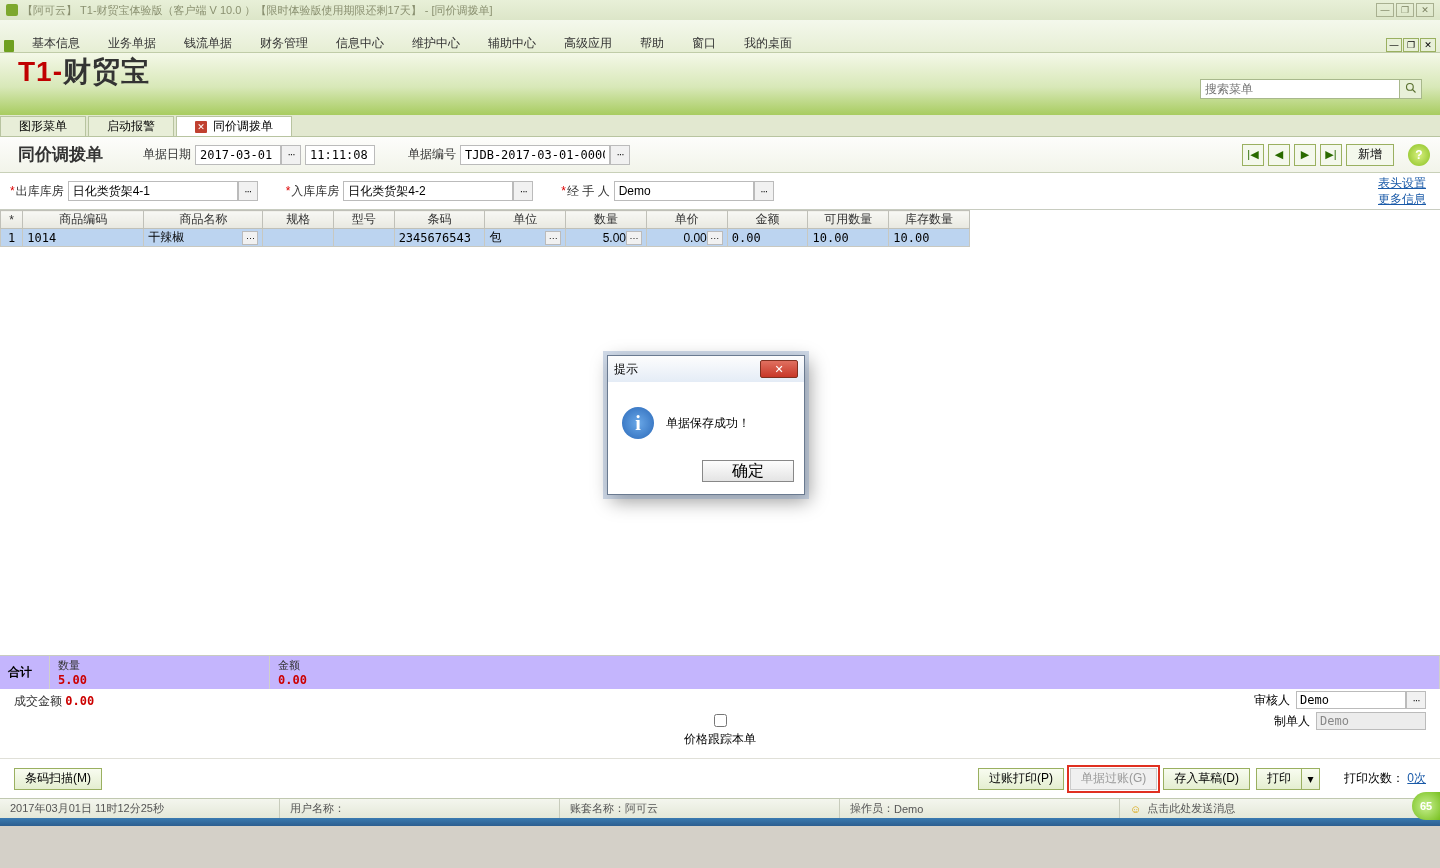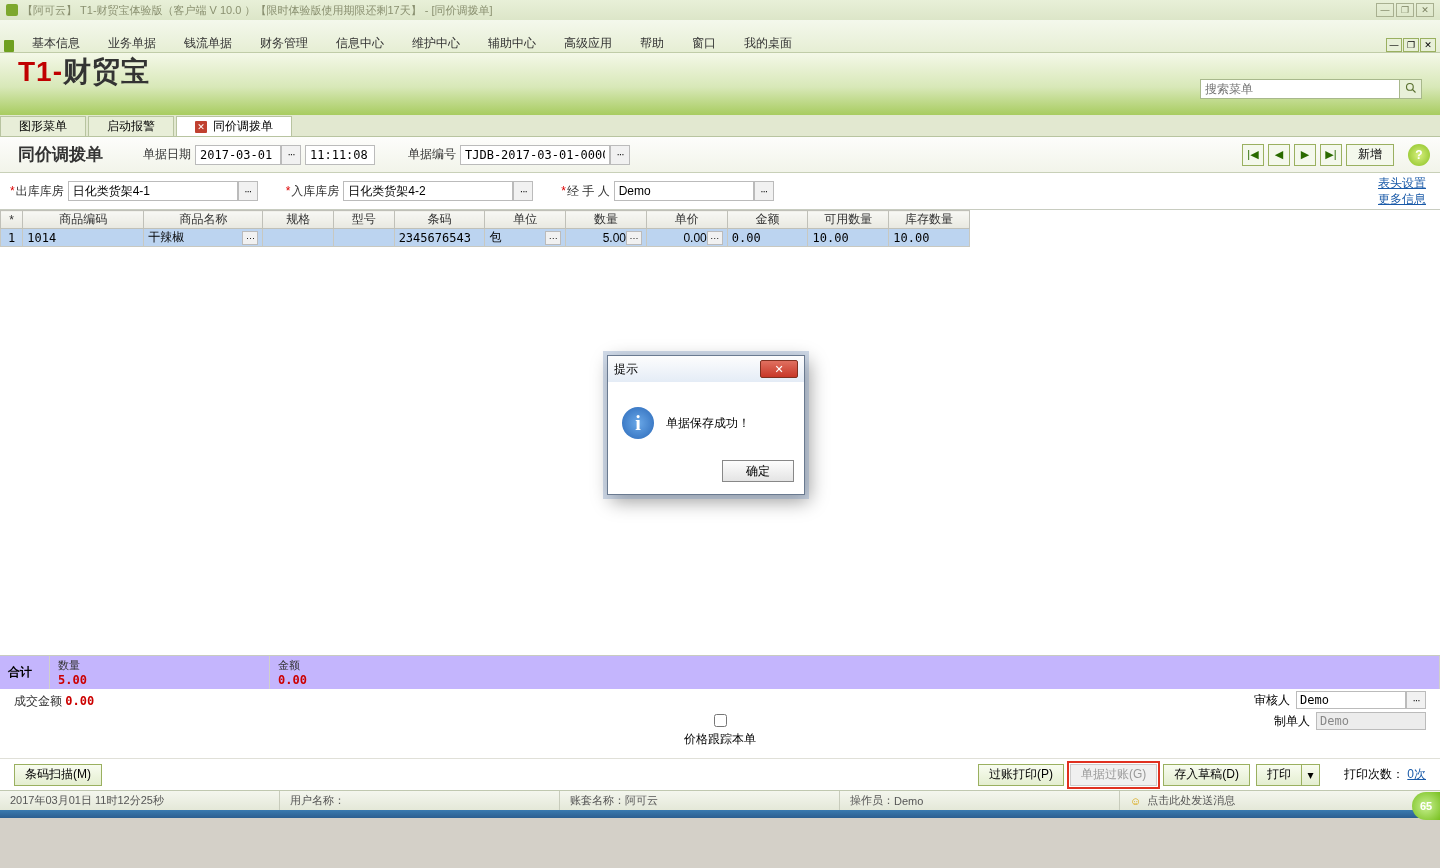--- a/index.html
+++ b/index.html
@@ -77,21 +77,21 @@
 .footer1 .deal { color:#333; }
 .footer1 .deal .v { color:#c00; font-family:monospace; font-weight:bold; }
 .footer1 .chk { margin-top:4px; display:flex; align-items:center; gap:4px;flex-direction:column; }
 .footer1 .audit { position:absolute; right:14px; top:2px; font-size:12px; }
 .footer1 .audit .row { display:flex; align-items:center; justify-content:flex-end; margin-bottom:3px; }
 .footer1 .audit label { margin-right:6px; }
 .footer1 .audit input { width:110px; height:18px; border:1px solid #bbb; font-size:12px; padding:0 3px; font-family:monospace; }
 .footer1 .audit input[disabled] { background:#ececec; color:#888; }
 
 
-.actionbar { background:#fff; height:32px; border-top:1px solid #e0e0d8; display:flex; align-items:center; padding:0 14px; font-size:12px; }
+.actionbar { background:#fff; height:40px; border-top:1px solid #e0e0d8; display:flex; align-items:center; padding:0 14px; font-size:12px; }
 .actbtn { height:22px; padding:0 10px; border:1px solid #9ab060; background:linear-gradient(#f8fcf0,#e4eed0); cursor:pointer; font-size:12px; margin-left:6px; display:flex; align-items:center; }
 .actbtn.disabled { border:1px solid #ccc; background:#f0f0f0; color:#999; }
 .highlighted { outline:2px solid #e03020; outline-offset:1px; }
 .actdd { width:18px; padding:0; justify-content:center; margin-left:0; border-left:none; }
 .printcount { margin-left:24px; }
 .printcount .n { text-decoration:underline; color:#1a5aa8; cursor:pointer; }
 
 
 .statusbar { height:20px; background:linear-gradient(#f4f6ee,#e4e8d8); border-top:1px solid #c0c8b0; font-size:11px; display:flex; align-items:center; color:#555; }
 .statusbar .seg { padding:0 10px; border-right:1px solid #c8ccbc; height:100%; display:flex; align-items:center; }
@@ -103,21 +103,21 @@
 
 .floatbadge { position:absolute; right:0; bottom:48px; width:28px; height:28px; border-radius:50% 0 0 50%; background:radial-gradient(#c8f090,#78c020); color:#fff; font-size:11px; display:flex; align-items:center; justify-content:center; font-weight:bold; }
 
 
 .modal { position:absolute; left:607px; top:355px; width:198px; background:#fff; border:1px solid #6a7a90; box-shadow:0 0 0 4px rgba(120,150,190,.35), 4px 6px 18px rgba(0,0,0,.4); }
 .modal .mtitle { height:26px; background:linear-gradient(#fdfdfd,#e4ecf6); display:flex; align-items:center; padding:0 6px; font-size:12px; }
 .modal .mtitle .mclose { margin-left:auto; width:38px; height:18px; background:linear-gradient(#e07060,#c83828); border:1px solid #803020; border-radius:2px; color:#fff; display:flex; align-items:center; justify-content:center; font-size:11px; cursor:pointer; }
 .modal .mbody { padding:18px 14px 8px; display:flex; align-items:center; gap:12px; font-size:12px; min-height:72px; }
 .modal .micon { width:32px; height:32px; border-radius:50%; background:radial-gradient(#6aa8e8,#2a68b8); color:#fff; font-size:20px; font-weight:bold; display:flex; align-items:center; justify-content:center; font-family:Georgia,serif; }
 .modal .mfoot { padding:6px 10px 12px; display:flex; justify-content:flex-end; }
-.modal .mok { width:72px; height:22px; border:1px solid #888; background:linear-gradient(#fdfdfd,#e4e4e4); font-size:12px; cursor:pointer; }
+.modal .mok { width:92px; height:22px; border:1px solid #888; background:linear-gradient(#fdfdfd,#e4e4e4); font-size:16px; cursor:pointer; }
 
 .root { position:relative; width:1440px; height:868px; }
 </style>
 </head>
 <body>
 
 <div class="root">
 
   <div class="titlebar">
     <div class="lock"></div>

